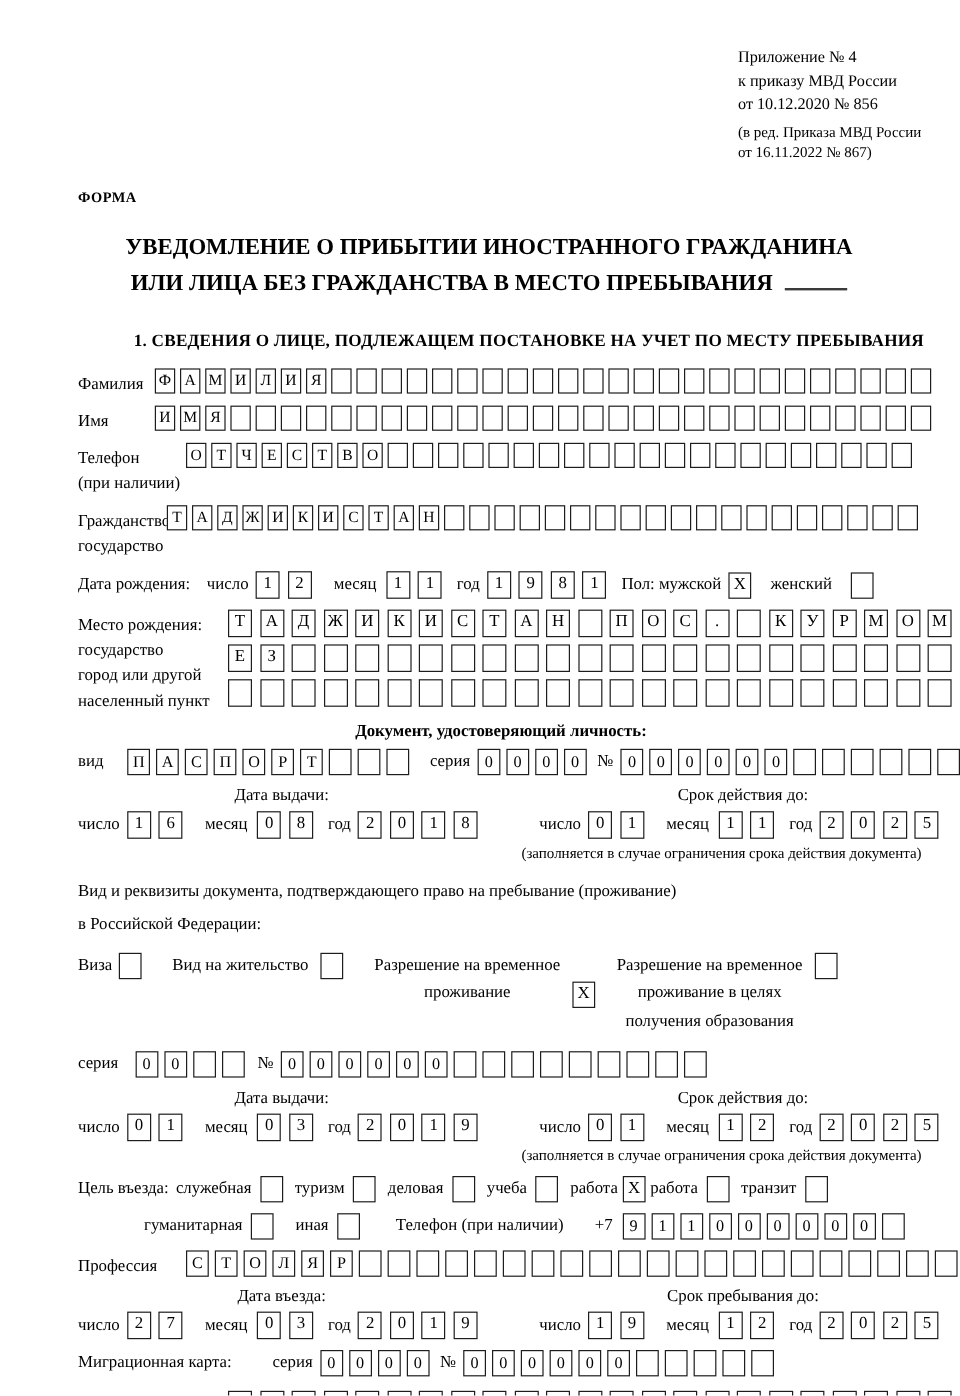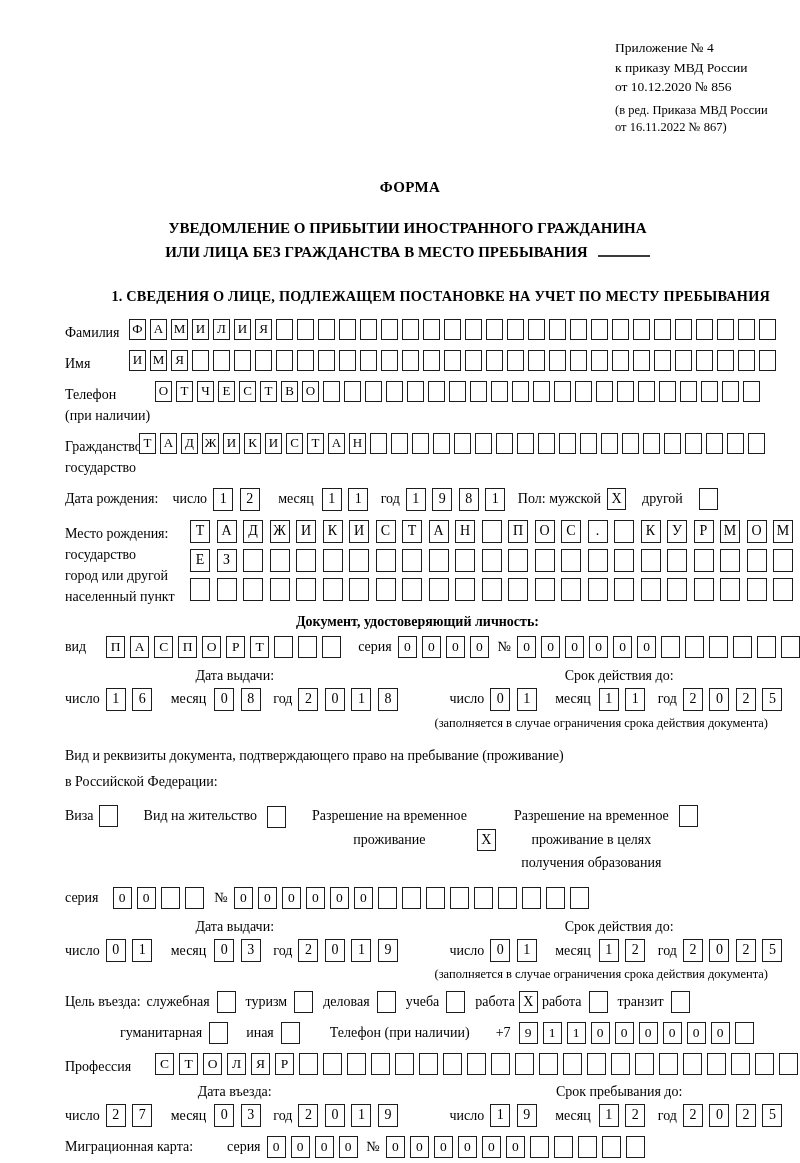--- a/index.html
+++ b/index.html
@@ -7,23 +7,23 @@
   body {
     width:800px; height:1163px;
     font-family:"Liberation Serif","DejaVu Serif",serif;
     color:#000; font-size:14px; overflow:hidden;
   }
   .page { padding:38px 30px 0 65px; }
 
   
   .annex { margin-left:550px; font-size:13.5px; line-height:1.45; }
   .annex-edit { margin-top:5px; font-size:12.5px; line-height:1.4; }
-  .forma { text-align:center; font-weight:bold; font-size:15px; margin-top:42px; margin-right:15px; letter-spacing:0.4px; }
-
-  .title { text-align:center; font-weight:bold; font-size:15px; line-height:1.6; margin-top:20px; margin-left:-20px; }
+  .forma { text-align:left; font-weight:bold; font-size:12px; margin-top:20px; margin-right:15px; letter-spacing:0.4px; }
+
+  .title { text-align:center; font-weight:bold; font-size:19px; line-height:1.6; margin-top:20px; margin-left:-20px; }
   .blank-line { display:inline-block; width:52px; border-bottom:2px solid #3a3a3a; height:14px; margin-left:10px; }
 
   .sec-heading { font-weight:bold; font-size:14.3px; text-align:right; margin:24px 0 14px -28px; letter-spacing:0.2px; }
 
   
   .frow { display:flex; align-items:flex-start; margin-bottom:7px; }
   .lab { line-height:1.5; padding-top:3px; flex:0 0 auto; }
   .w62 { width:64px; } .w88 { width:90px; } .w74 { width:74px; }
   .w125 { width:125px; } .w90 { width:90px; }
 
@@ -256,21 +256,21 @@
       </span>
     <span class="t" style="margin-left:6px;">год</span>
     <span class="cells lg">
         <span class="cell">1</span>
         <span class="cell">9</span>
         <span class="cell">8</span>
         <span class="cell">1</span>
       </span>
     <span class="t" style="margin-left:6px;">Пол: мужской</span>
     <span class="chk">X</span>
-    <span class="t" style="margin-left:16px;">другой</span>
+    <span class="t" style="margin-left:16px;">женский</span>
     <span class="chk" style="margin-left:10px;"></span>
   </div>
 
   <div class="frow">
     <div class="lab w125">
       <div>Место рождения:</div>
       <div>государство</div>
       <div>город или другой</div>
       <div>населенный пункт</div>
     </div>

